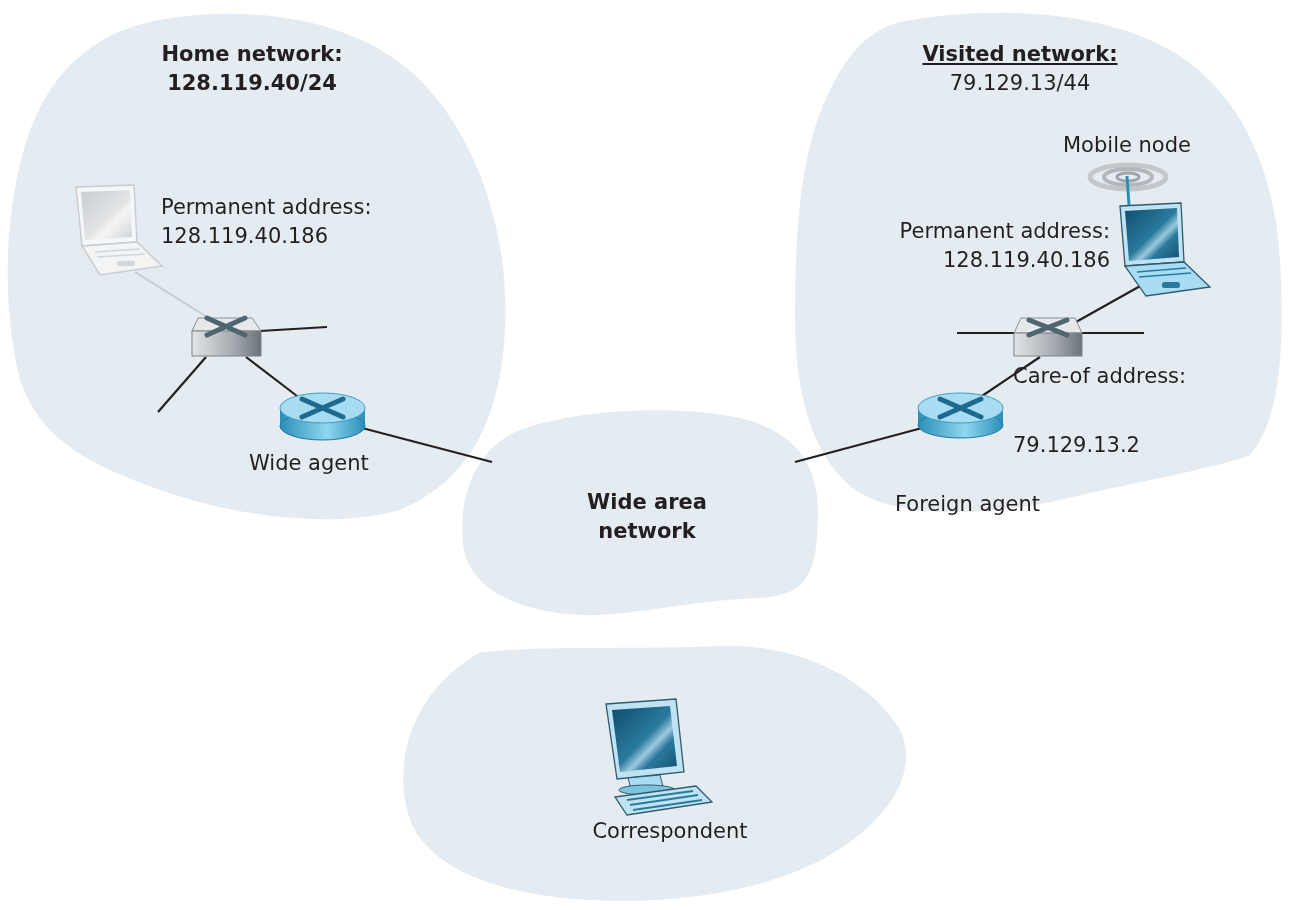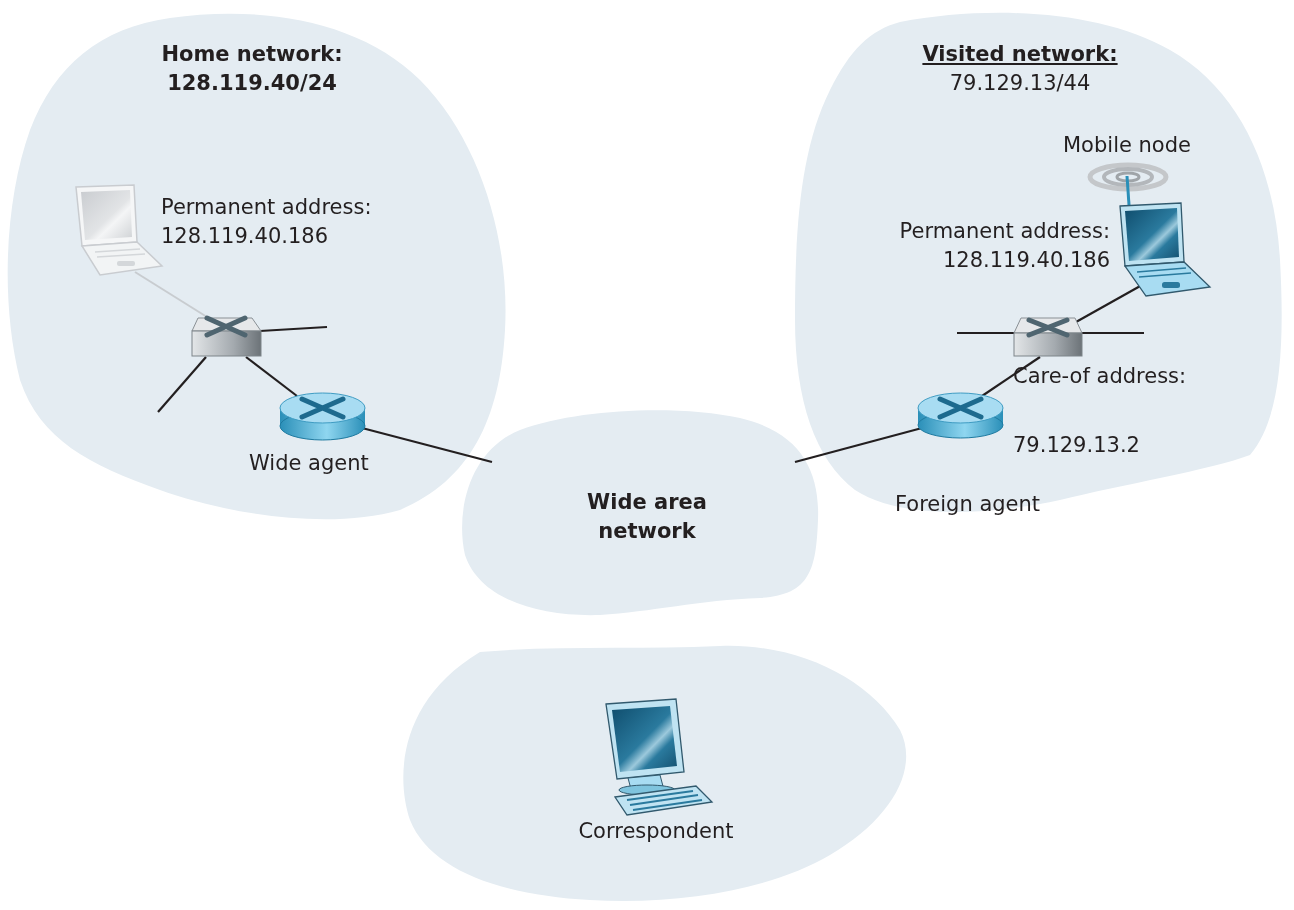--- a/index.html
+++ b/index.html
@@ -128,13 +128,13 @@
 <div class="lbl" style="left:1063px; top:132px;">Mobile node</div>
 <div class="lbl right" style="left:860px; top:218px; width:250px;">Permanent address:</div>
 <div class="lbl right" style="left:860px; top:247px; width:250px;">128.119.40.186</div>
 <div class="lbl" style="left:1013px; top:363px;">Care-of address:</div>
 <div class="lbl" style="left:1013px; top:432px;">79.129.13.2</div>
 <div class="lbl" style="left:895px; top:450px;margin-top:41px;">Foreign agent</div>
 
 <div class="lbl bold center" style="left:547px; top:489px; width:200px;">Wide area</div>
 <div class="lbl bold center" style="left:547px; top:518px; width:200px;">network</div>
 
-<div class="lbl center" style="left:556px; top:818px; width:200px;">Correspondent</div>
+<div class="lbl center" style="left:570px; top:818px; width:200px;">Correspondent</div>
 
 </body></html>

